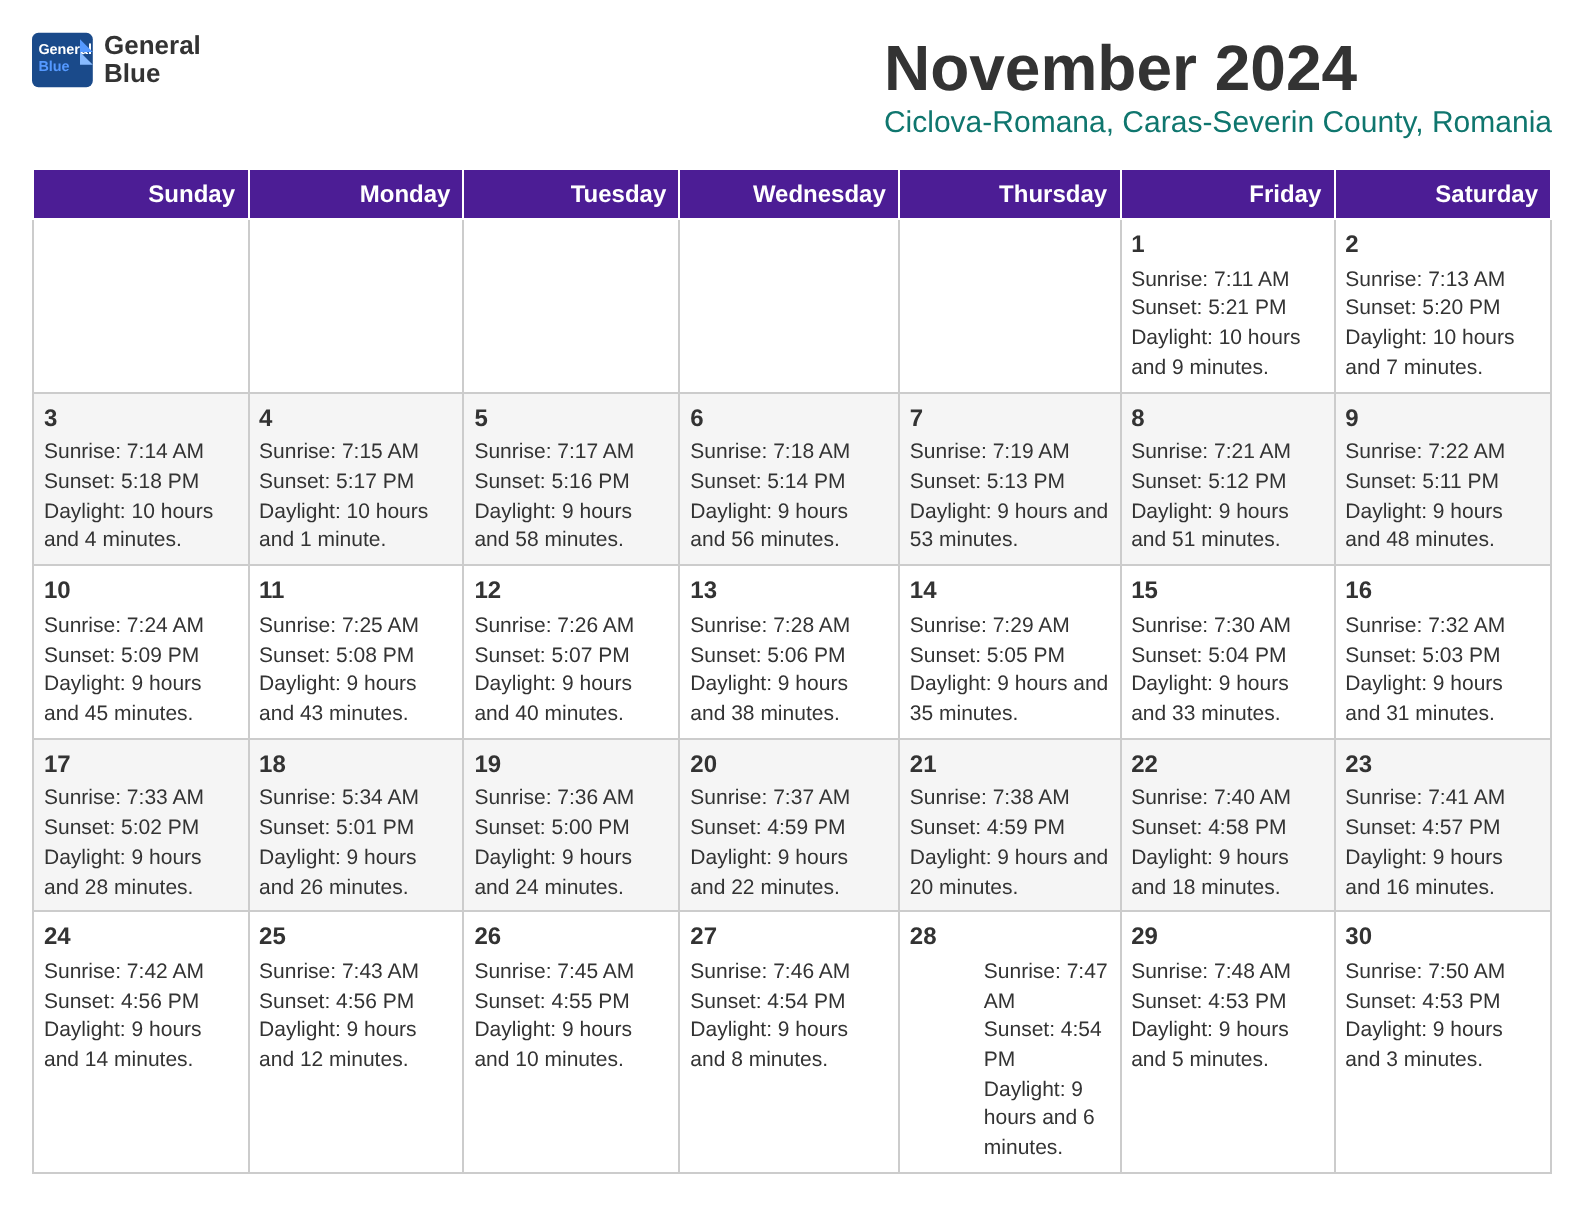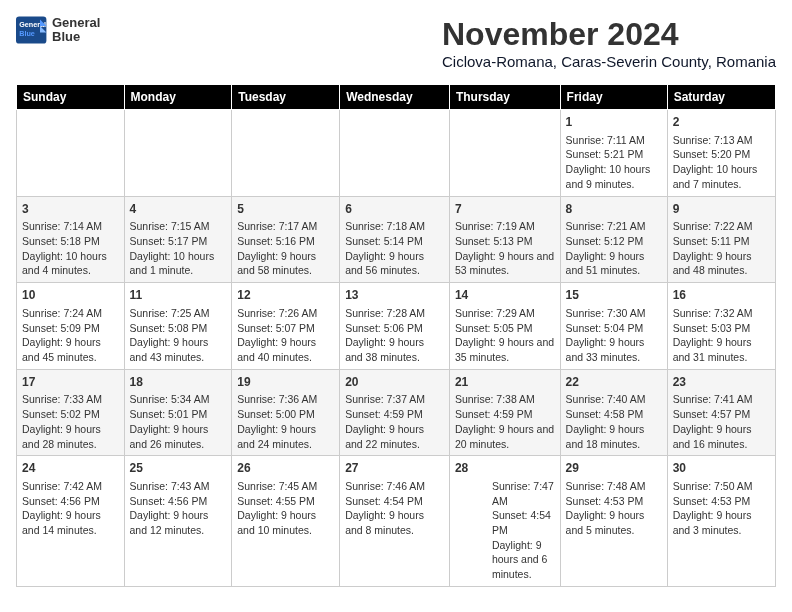--- a/index.html
+++ b/index.html
@@ -29,38 +29,38 @@
     .title-section {
       text-align: left;
     }
     .month-title {
       font-size: 32px;
       font-weight: bold;
       color: #333;
     }
     .location-title {
       font-size: 15px;
-      color: #0f172a;
+      color: #0f766e;
       margin-bottom: 8px;
     }
     .top-bar {
       display: flex;
       justify-content: space-between;
       align-items: flex-start;
       margin-bottom: 6px;
     }
     table {
       width: 100%;
       border-collapse: collapse;
       font-size: 11px;
     }
     thead tr th {
-      background: #000000;
+      background: #4c1d95;
       color: #fff;
-      text-align: left;
+      text-align: right;
       padding: 5px 6px;
       font-size: 12px;
       font-weight: bold;
       border: 1px solid #fff;
     }
     tbody tr td {
       border: 1px solid #ccc;
       vertical-align: top;
       padding: 4px 5px;
       height: 85px;

